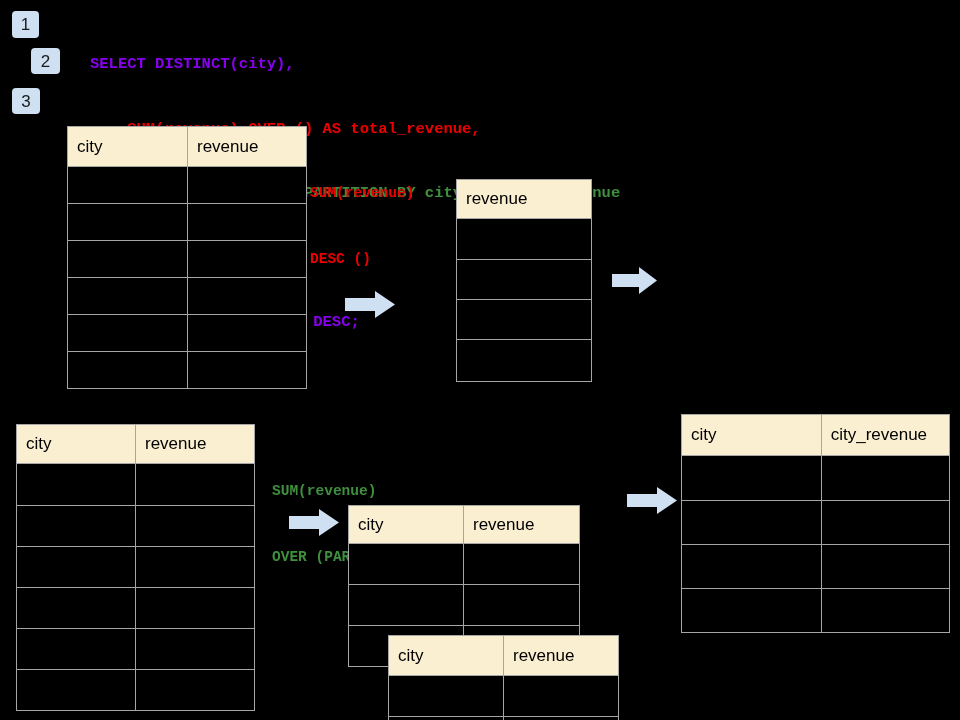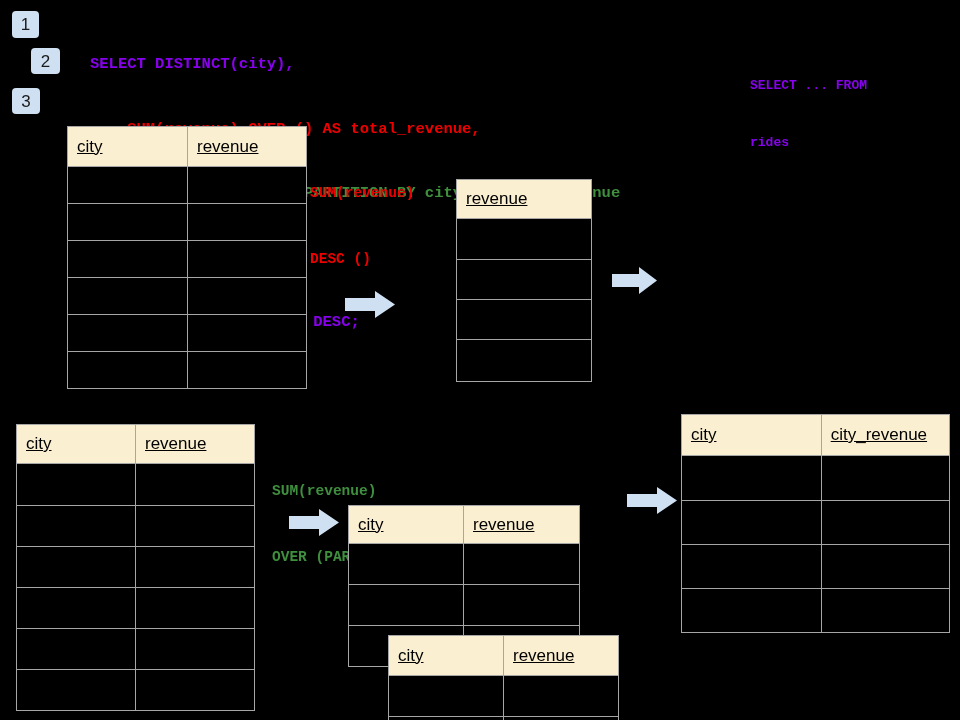--- a/index.html
+++ b/index.html
@@ -65,21 +65,20 @@
     font-weight: bold;
     white-space: pre;
   }
 
   
   .tbl {
     position: absolute;
     border-collapse: collapse;
     background: #c4b5fd;
     table-layout: fixed;
-    text-decoration: underline;
   }
   .tbl td {
     border: 1px solid #a6a6a6;
     padding: 0;
     background: #000000;
     box-sizing: border-box;
   }
   .tbl td.hdr {
     background: #fbefd1;
     color: #000000;
@@ -111,24 +110,20 @@
   </div>
 
   <div class="code" style="left:90px; top:11px;">
     <div class="code-line c-purple">SELECT DISTINCT(city),</div>
     <div class="code-line c-red">    SUM(revenue) OVER () AS total_revenue,</div>
     <div class="code-line c-green">    SUM(revenue) OVER (PARTITION BY city) as city_revenue</div>
     <div class="code-line c-purple">  FROM rides</div>
     <div class="code-line c-purple">  ORDER by city_revenue DESC;</div>
   </div>
 
-  <div class="annot-sm c-purple" style="left:750px; top:38px;">
-    <div>SELECT ... FROM</div>
-    <div>rides</div>
-  </div>
 
   <div class="annot c-red" style="left:310px; top:138px;">
     <div>SUM(revenue)</div>
     <div>DESC ()</div>
   </div>
 
   <div class="annot c-green" style="left:272px; top:436px;">
     <div>SUM(revenue)</div>
     <div>OVER (PARTITION</div>
   </div>

